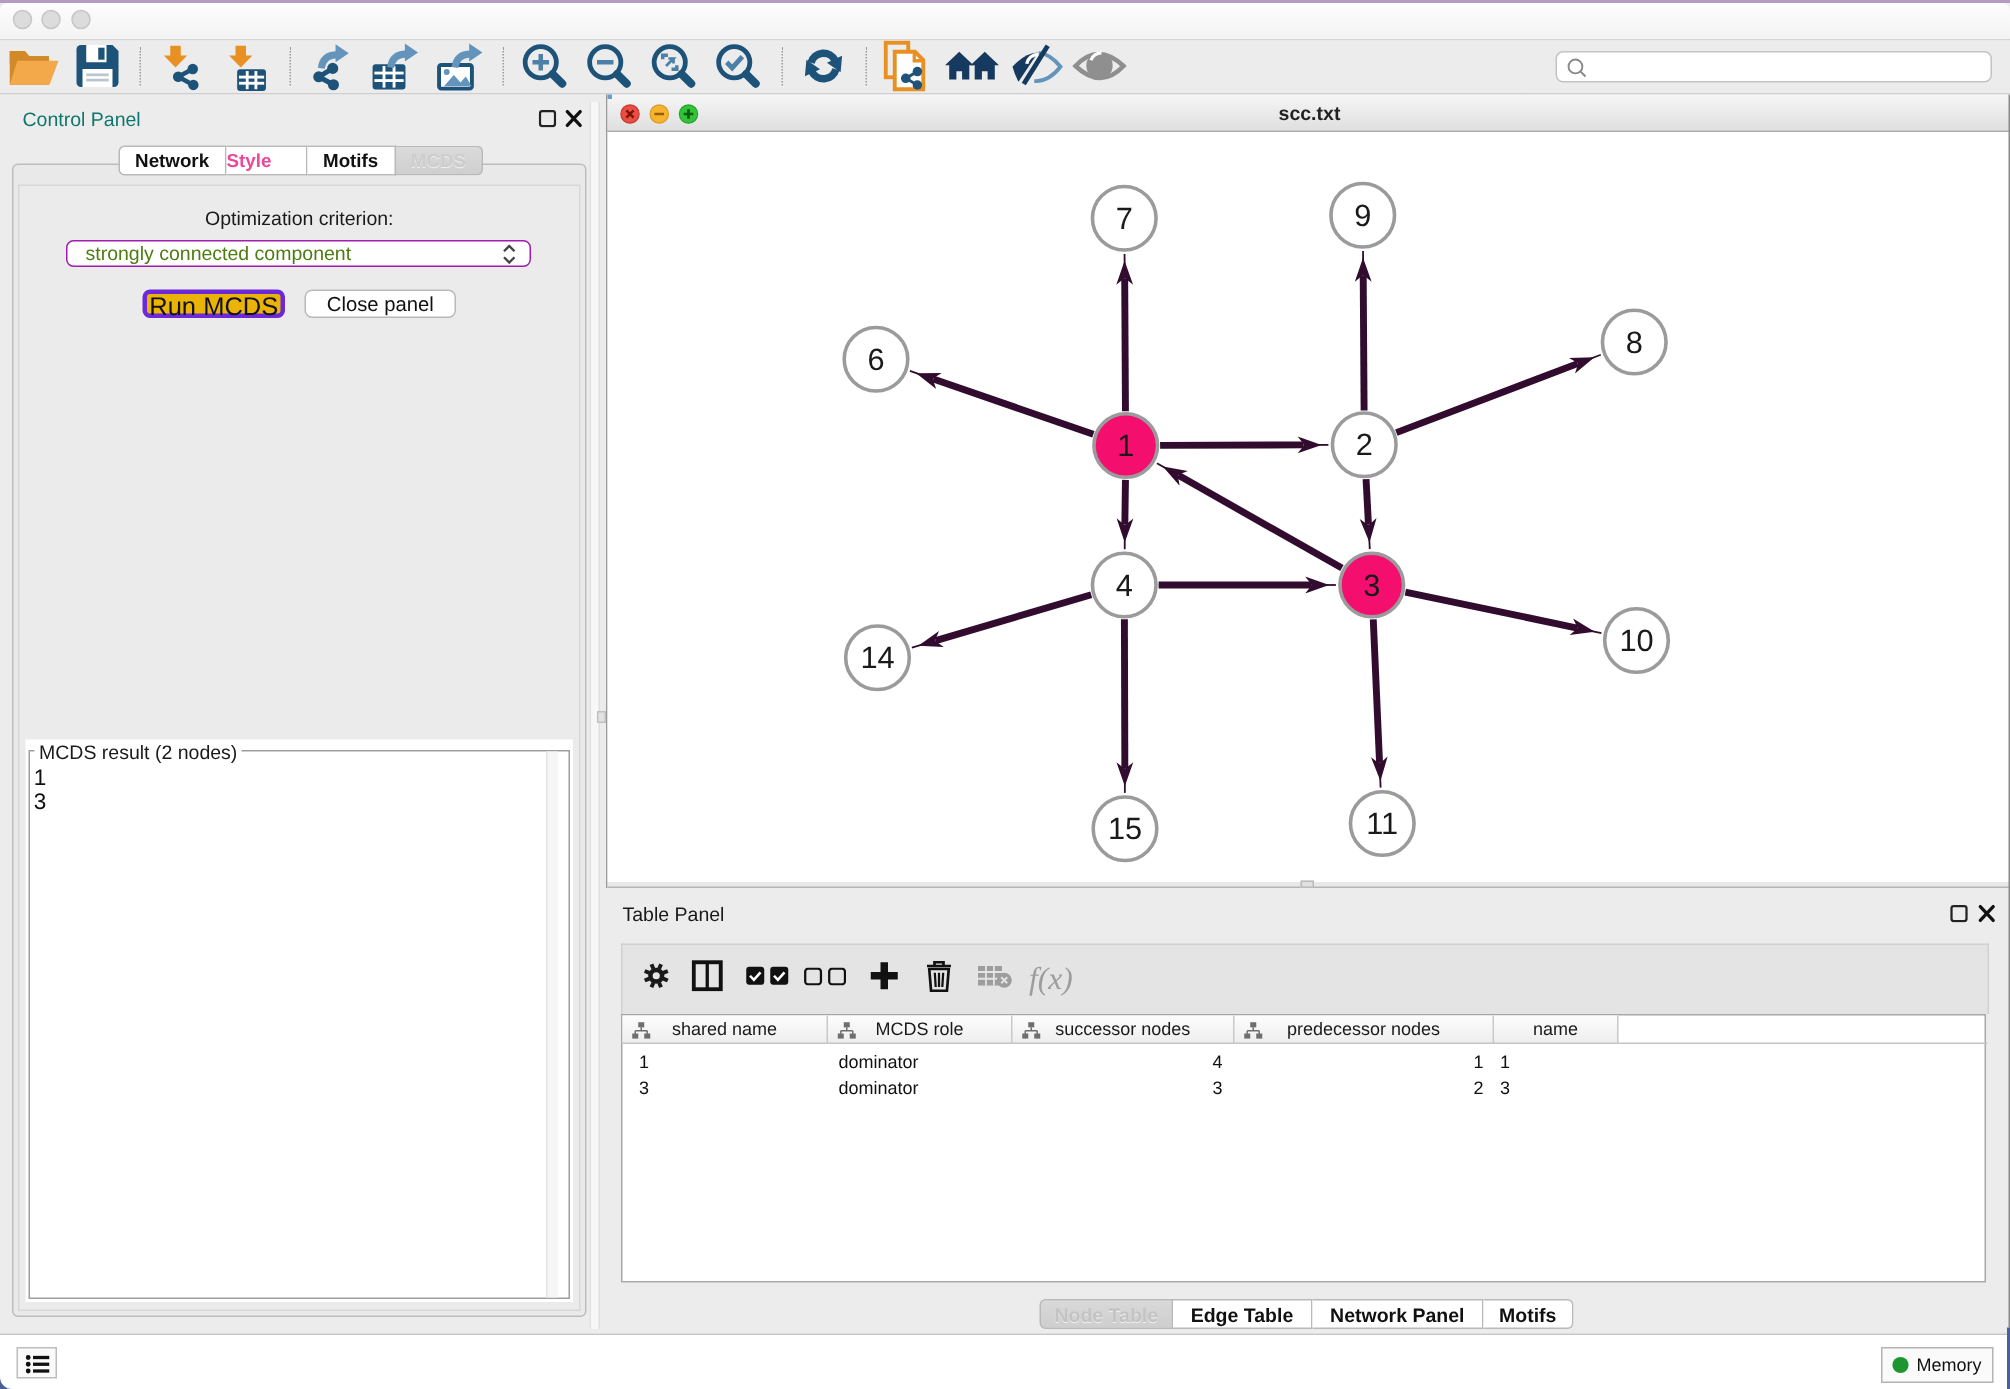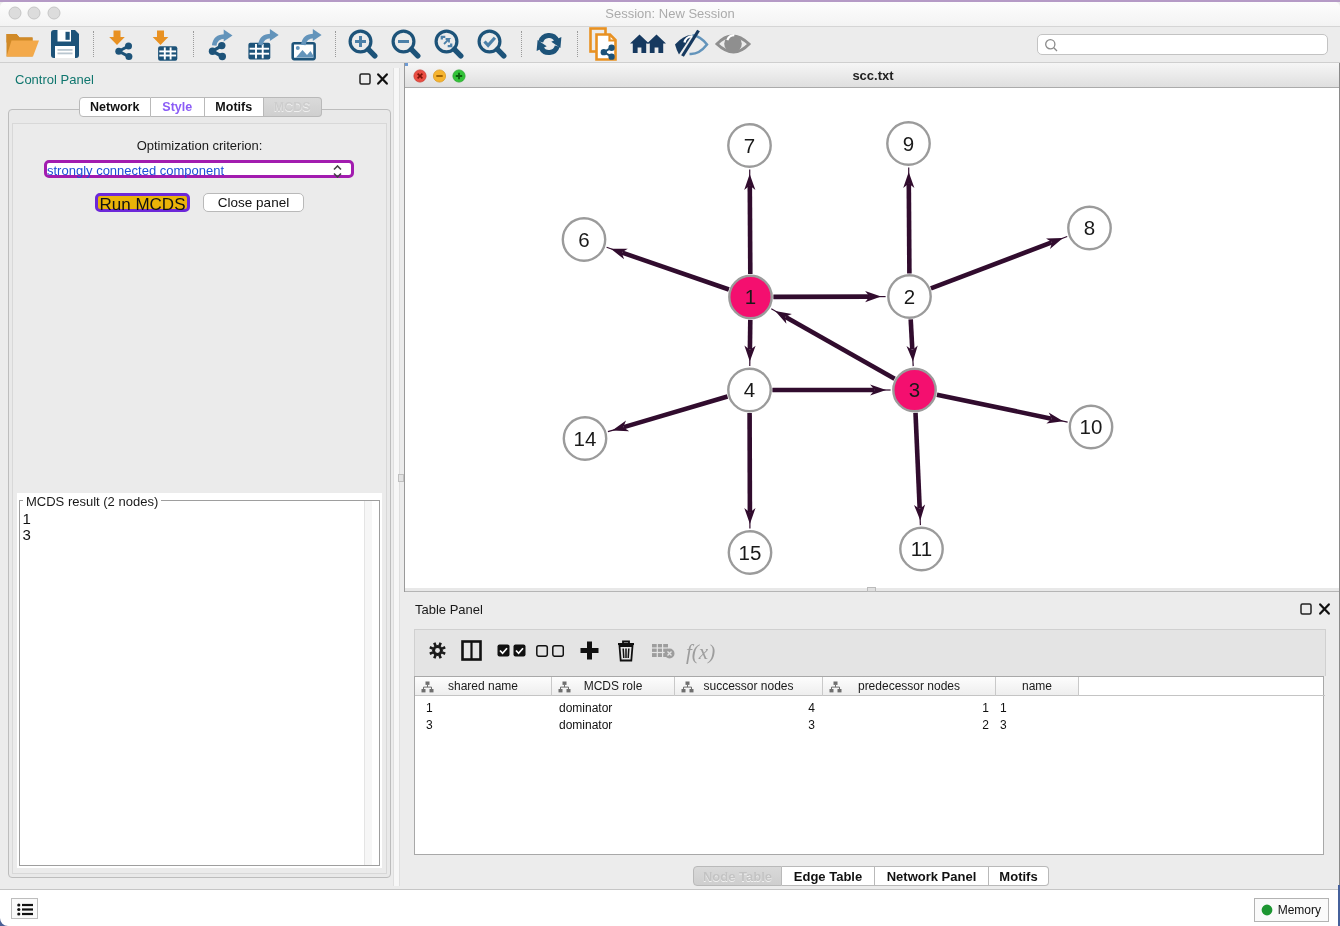--- a/index.html
+++ b/index.html
@@ -10,21 +10,20 @@
 <div class="abs" style="left:0;top:2px;width:1340px;height:25px;background:linear-gradient(#fdfdfd,#f3f3f3);border-bottom:1px solid #d5d5d5;border-radius:5px 5px 0 0">
 <svg class="abs" style="left:7.5px;top:4px" width="14" height="14" viewBox="0 0 14 14">
       <circle cx="7" cy="7" r="6" fill="#dcdcdc" stroke="#c6c6c6" stroke-width="1"></circle>
     </svg>
 <svg class="abs" style="left:27px;top:4px" width="14" height="14" viewBox="0 0 14 14">
       <circle cx="7" cy="7" r="6" fill="#dcdcdc" stroke="#c6c6c6" stroke-width="1"></circle>
     </svg>
 <svg class="abs" style="left:46.5px;top:4px" width="14" height="14" viewBox="0 0 14 14">
       <circle cx="7" cy="7" r="6" fill="#dcdcdc" stroke="#c6c6c6" stroke-width="1"></circle>
     </svg>
-<div class="abs" style="left:0;top:4px;width:1340px;text-align:center;font-size:13px;color:#ababab">Session: New Session</div>
 </div>
 <div class="abs" style="left:0;top:27px;width:1340px;height:36px;background:#ececec;border-bottom:1px solid #cfcfcf">
 <div style="position:absolute;left:4px;top:-1px;width:36px;height:36px"><svg width="36" height="36" viewBox="0 0 36 36" style="overflow:visible">
         <path d="M2.5 8 h10 l3 3.5 h13 v5 h-26 z" fill="#c07a1a"></path>
 <path d="M2.5 8 h10 l3 3.5 h13 v19 h-26 z" fill="#d18a27"></path>
 <path d="M7.5 14.5 h27.5 l-6 16 h-26.5 z" fill="#f3a94a"></path>
       </svg></div>
     <div style="position:absolute;left:47px;top:-1px;width:36px;height:36px"><svg width="36" height="36" viewBox="0 0 36 36" style="overflow:visible">
         <path d="M4 7 a3 3 0 0 1 3 -3 h21 l4 4 v21 a3 3 0 0 1 -3 3 h-22 a3 3 0 0 1 -3 -3 z" fill="#1d5379"></path>
 <rect x="10.5" y="4" width="13.5" height="11.5" fill="#ffffff"></rect>
@@ -155,25 +154,25 @@
 <svg class="abs" style="left:359px;top:10px" width="12" height="12" viewBox="0 0 12 12">
       <rect x="1" y="1" width="10" height="10" rx="1.5" fill="none" stroke="#222" stroke-width="1.5"></rect>
     </svg>
 <svg class="abs" style="left:376px;top:10px" width="13" height="12" viewBox="0 0 13 12">
       <path d="M2.2 1.4 L10.8 10.6 M10.8 1.4 L2.2 10.6" stroke="#111" stroke-width="2.2" stroke-linecap="round"></path>
     </svg>
 <div class="abs" style="left:8px;top:46px;width:383px;height:769px;background:#e9e9e9;border:1px solid #bdbdbd;border-radius:4px"></div>
 <div class="abs" style="left:12px;top:60px;width:375px;height:751px;border:1px solid #d8d8d8;background:#ebebeb"></div>
 <div class="abs" style="left:392.5px;top:5px;width:7px;height:818px;background:#f7f7f7;border-left:1px solid #dfdfdf;border-right:1px solid #dfdfdf"></div>
 <div class="abs" style="left:78.5px;top:33.5px;width:72.5px;height:20px;background:#ffffff;border:1px solid #b9b9b9;border-left-width:1px;border-radius:4px 0 0 4px;color:#111;font-size:12.5px;font-weight:700;text-align:center;line-height:19px">Network</div>
-<div class="abs" style="left:151px;top:33.5px;width:53.5px;height:20px;background:#ffffff;border:1px solid #b9b9b9;border-left-width:0px;border-radius:0;color:#8b5cf6;font-size:12.5px;font-weight:700;text-align:center;line-height:19px">Style</div>
+<div class="abs" style="left:151px;top:33.5px;width:53.5px;height:20px;background:#ffffff;border:1px solid #b9b9b9;border-left-width:0px;border-radius:0;color:#ec4899;font-size:12.5px;font-weight:700;line-height:19px">Style</div>
 <div class="abs" style="left:204.5px;top:33.5px;width:59.5px;height:20px;background:#ffffff;border:1px solid #b9b9b9;border-left-width:0px;border-radius:0;color:#111;font-size:12.5px;font-weight:700;text-align:center;line-height:19px">Motifs</div>
 <div class="abs" style="left:264px;top:33.5px;width:57.5px;height:20px;background:linear-gradient(#dadada,#cfcfcf);border:1px solid #b9b9b9;border-left-width:0px;border-radius:0 4px 4px 0;color:#cdcdcd;text-shadow:0 1px 0 #f0f0f0;font-size:12.5px;font-weight:700;text-align:center;line-height:19px">MCDS</div>
 <div class="abs" style="left:8px;top:75px;width:383px;text-align:center;font-size:13px;color:#1a1a1a">Optimization criterion:</div>
-<div class="abs" style="left:44px;top:97px;width:310px;height:18px;background:#ffffff;border:3px solid #a21caf;border-radius:5px;font-size:13px;color:#1d4ed8;line-height:16px;">strongly connected component
+<div class="abs" style="left:44px;top:97px;width:310px;height:18px;background:#ffffff;border:1px solid #a21caf;border-radius:5px;font-size:13px;color:#4d7c0f;line-height:16px;padding-left:12px">strongly connected component
 <svg class="abs" style="right:8px;top:2px" width="11" height="13" viewBox="0 0 11 13">
         <path d="M2 4.5 L5.5 1 L9 4.5" fill="none" stroke="#444" stroke-width="1.6"></path>
         <path d="M2 8.5 L5.5 12 L9 8.5" fill="none" stroke="#444" stroke-width="1.6"></path>
       </svg></div>
 <div class="abs" style="left:95px;top:130px;width:95px;height:19px;background:#eab308;border:3px solid #6d28d9;border-radius:5px;font-size:17px;text-align:center;line-height:18px;color:#111">Run MCDS</div>
 <div class="abs" style="left:203px;top:130px;width:101px;height:19px;background:#ffffff;border:1px solid #b9b9b9;border-radius:5px;font-size:13.5px;text-align:center;line-height:18px;color:#111">Close panel</div>
 <div class="abs" style="left:17px;top:430px;width:365px;height:375px;background:#ffffff"></div>
 <div class="abs" style="left:19px;top:437px;width:361px;height:366px;border:1px solid #9e9e9e"></div>
 <div class="abs" style="left:363.5px;top:438px;width:8px;height:364px;background:#f6f6f6;border-left:1px solid #e4e4e4"></div>
 <div class="abs" style="left:23px;top:431px;background:#ffffff;padding:0 3px;font-size:13px;color:#1a1a1a">MCDS result (2 nodes)</div>

